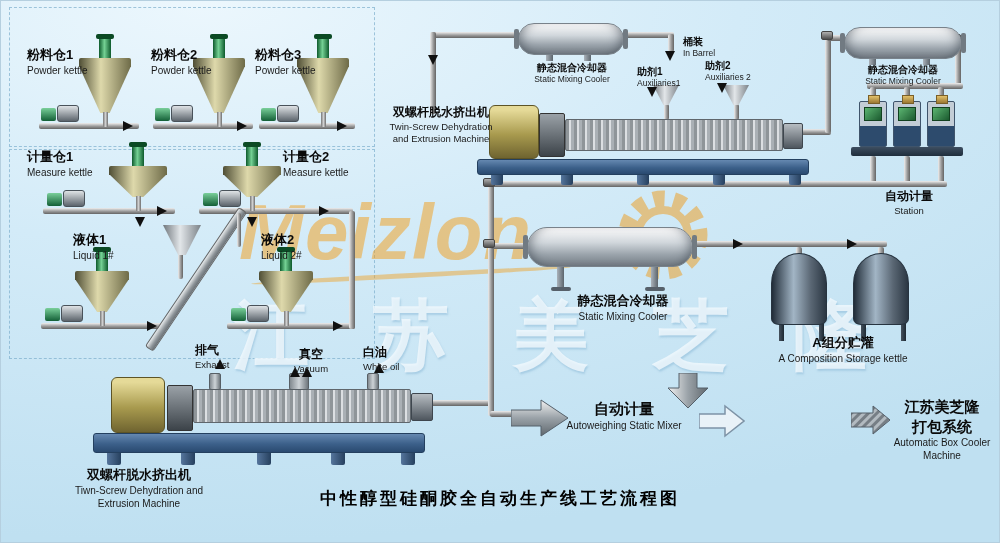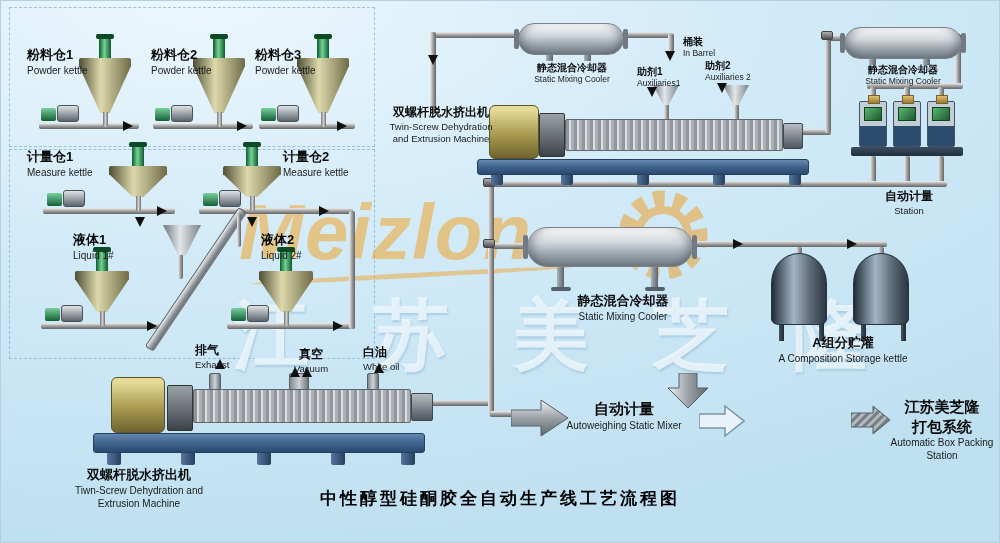--- a/index.html
+++ b/index.html
@@ -387,18 +387,18 @@
     <div class="zh">A组分贮灌</div>
     <div class="en">A Composition Storage kettle</div>
   </div>
   <div class="label lg ctr" style="left:558px;top:398px;width:130px">
     <div class="zh">自动计量</div>
     <div class="en">Autoweighing Static Mixer</div>
   </div>
   <div class="label lg ctr" style="left:888px;top:396px;width:106px">
     <div class="zh">江苏美芝隆</div>
     <div class="zh">打包系统</div>
-    <div class="en">Automatic Box Packing Station</div>
+    <div class="en">Automatic Box Cooler Machine</div>
   </div>
 
   <div class="title-zh" style="top:486px">中性醇型硅酮胶全自动生产线工艺流程图</div>
 
 </div>
 
 </body></html>

